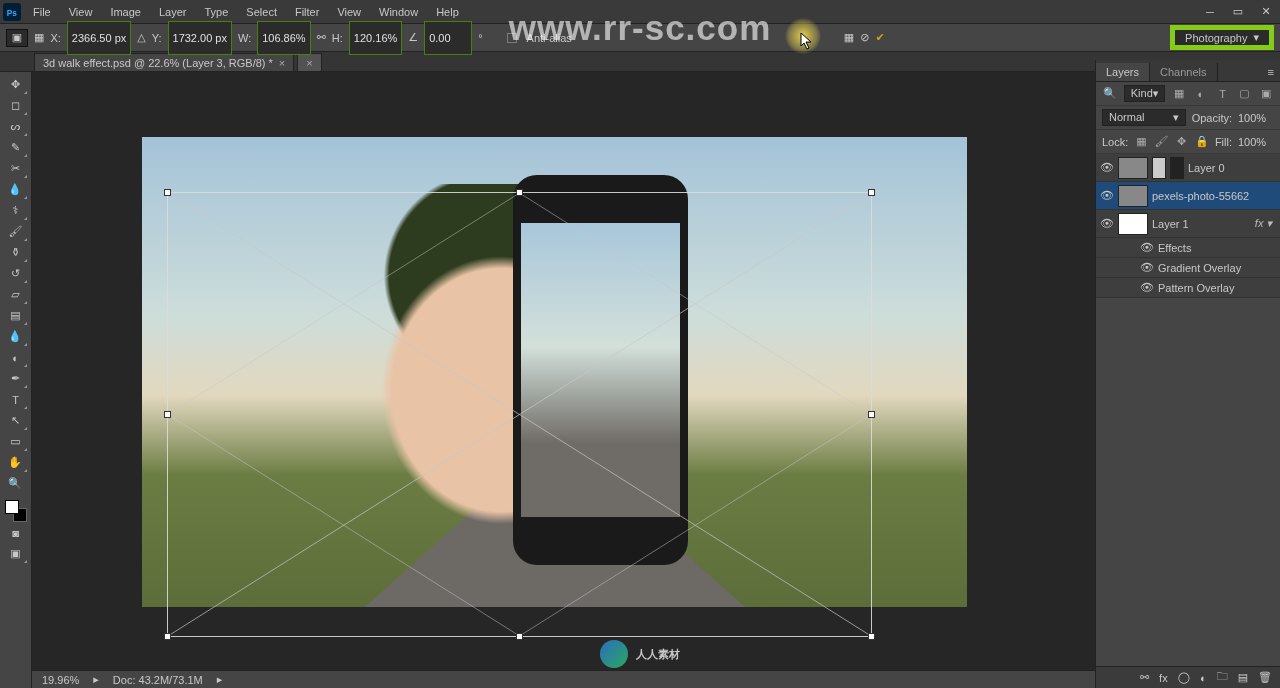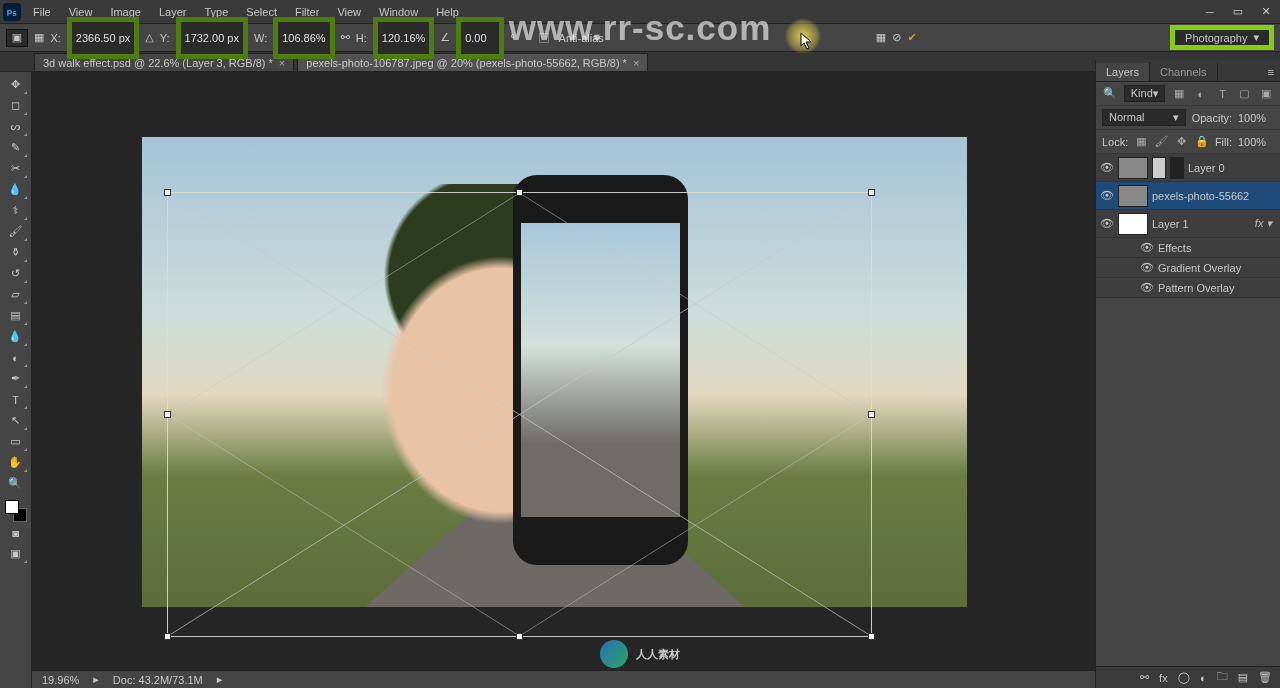--- a/index.html
+++ b/index.html
@@ -9,21 +9,21 @@
 .menubar { height: 24px; background: #3a3a3a; display: flex; align-items: center; border-bottom: 1px solid #222; justify-content: flex-end; }
 .ps-logo { width: 24px; height: 24px; display:flex; align-items:center; justify-content:center; }
 .ps-logo svg { width: 18px; height: 18px; }
 .menubar .menu-item { padding: 6px 9px; cursor: pointer; line-height: 24px; }
 .window-controls { margin-left: auto; display:flex; }
 .window-controls div { width: 28px; height: 18px; display:flex; align-items:center; justify-content:center; cursor:pointer; }
 
 
 .optionsbar { height: 28px; background: #454545; display: flex; align-items: center; border-bottom: 1px solid #222; padding: 0 6px; gap: 6px; position: relative; }
 .optionsbar .label { color: #c8c8c8; }
-.optionsbar .val { background: #2b2b2b; color: #e0e0e0; padding: 10px 4px; min-width: 48px; display:inline-block; border: 5px solid #4d7c0f; }
+.optionsbar .val { background: #2b2b2b; color: #e0e0e0; padding: 10px 4px; min-width: 48px; display:inline-block; border: 1px solid #4d7c0f; }
 .optionsbar .chk { width:10px; height:10px; border:1px solid #7a7a7a; display:inline-block; margin-right:4px; }
 .optionsbar .right { margin-left: auto; display:flex; align-items:center; gap:4px; }
 .workspace-sel { background:#2b2b2b; border:5px solid #84cc16; padding:1px 10px; display:flex; align-items:center; gap:6px; }
 .cursor-spot { position:absolute; left:785px; top:-6px; width:36px; height:36px; border-radius:50%; background: radial-gradient(circle, rgba(255,230,80,0.85) 0%, rgba(255,230,80,0.3) 55%, rgba(255,230,80,0) 72%); pointer-events:none; }
 .cursor-arrow { position:absolute; left:800px; top:8px; pointer-events:none; }
 
 
 .tabbar { height: 20px; background: #353535; display:flex; align-items:flex-end; padding-left: 34px; border-bottom:1px solid #222; }
 .tab { background:#454545; border:1px solid #222; border-bottom:none; padding: 2px 8px; margin-right:3px; display:flex; align-items:center; gap:6px; height: 18px; }
 .tab.active { background: #525252; }
@@ -147,21 +147,20 @@
       <path d="M1 1 L1 14 L4 11 L7 17 L9 16 L6 10 L11 10 Z" fill="#fff" stroke="#000" stroke-width="1"></path>
     </svg>
 </div>
 
 <div class="tabbar">
   <div class="tab">
     <span>3d walk effect.psd @ 22.6% (Layer 3, RGB/8) *</span>
     <span class="close">×</span>
   </div>
   <div class="tab active">
-    <span>pexels-photo-106787.jpeg @ 20% (pexels-photo-55662, RGB/8) *</span>
     <span class="close">×</span>
   </div>
 </div>
 
 <div class="toolbar">
   <div class="tool">✥<span class="tool-tri"></span></div>
   <div class="tool">◻<span class="tool-tri"></span></div>
   <div class="tool">ᔕ<span class="tool-tri"></span></div>
   <div class="tool">✎<span class="tool-tri"></span></div>
   <div class="tool">✂<span class="tool-tri"></span></div>

